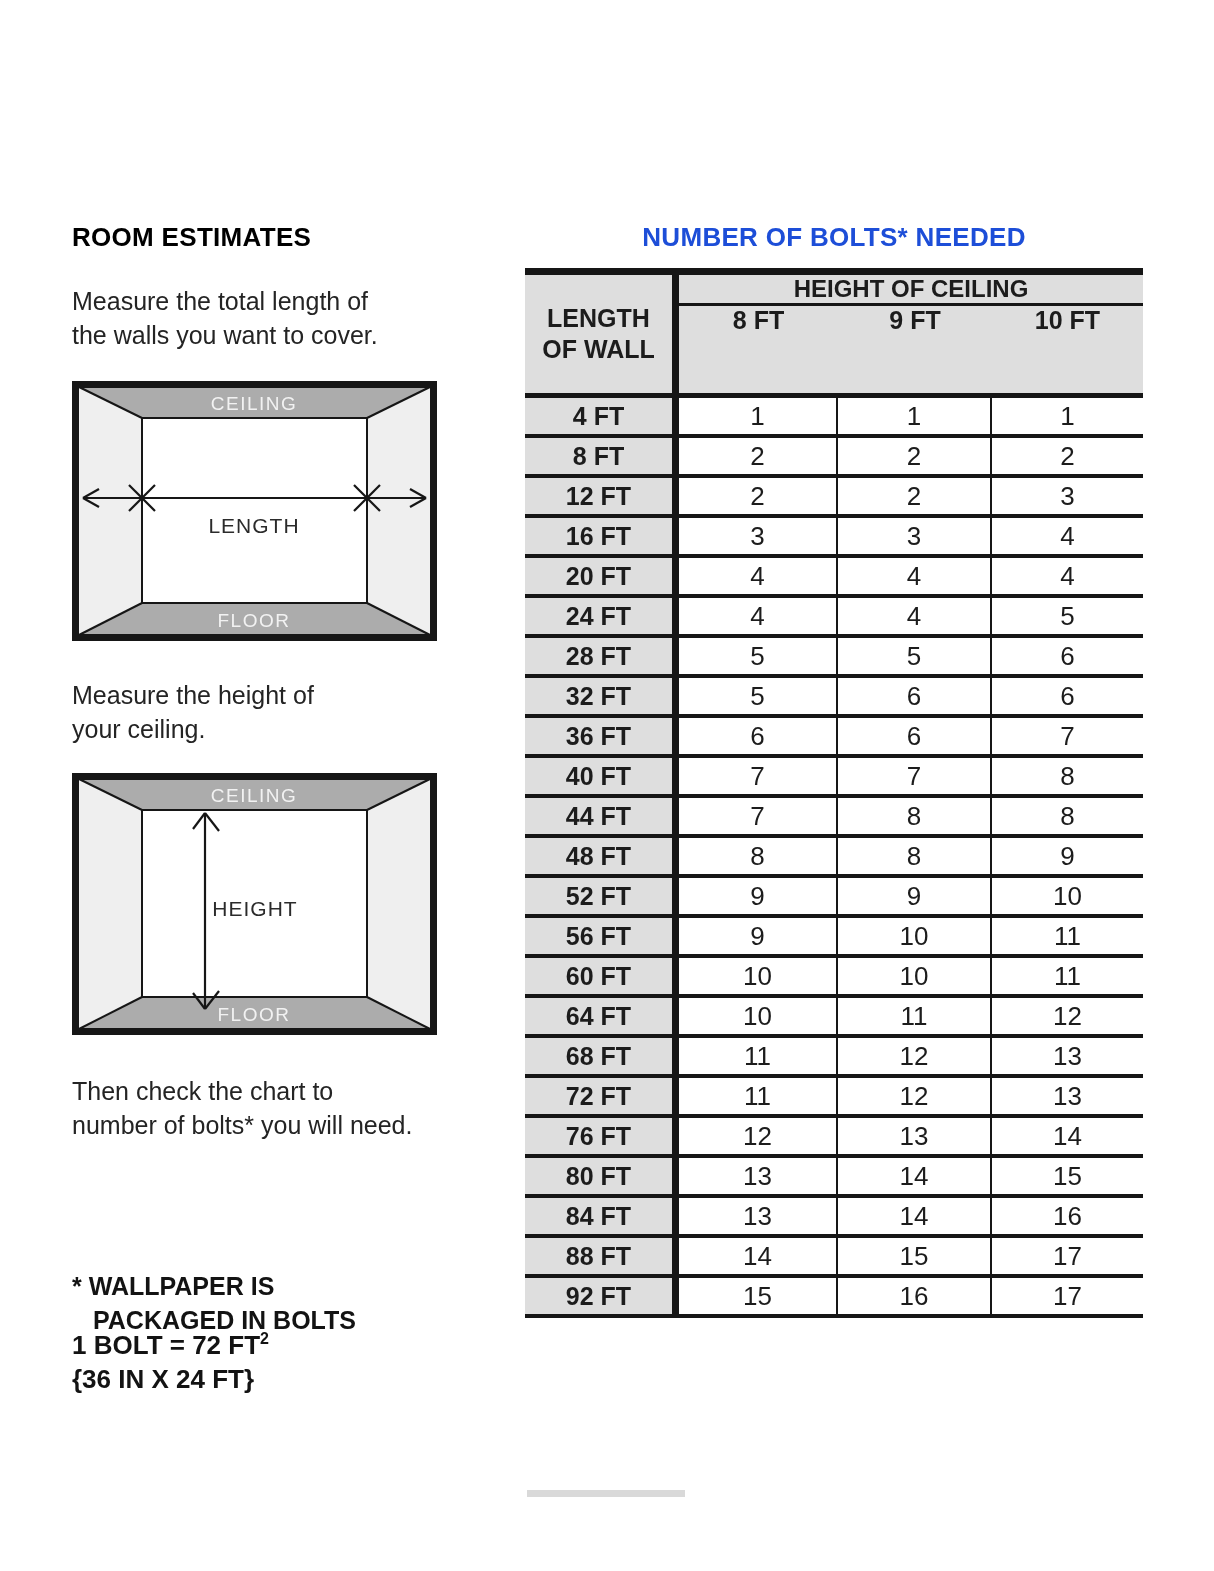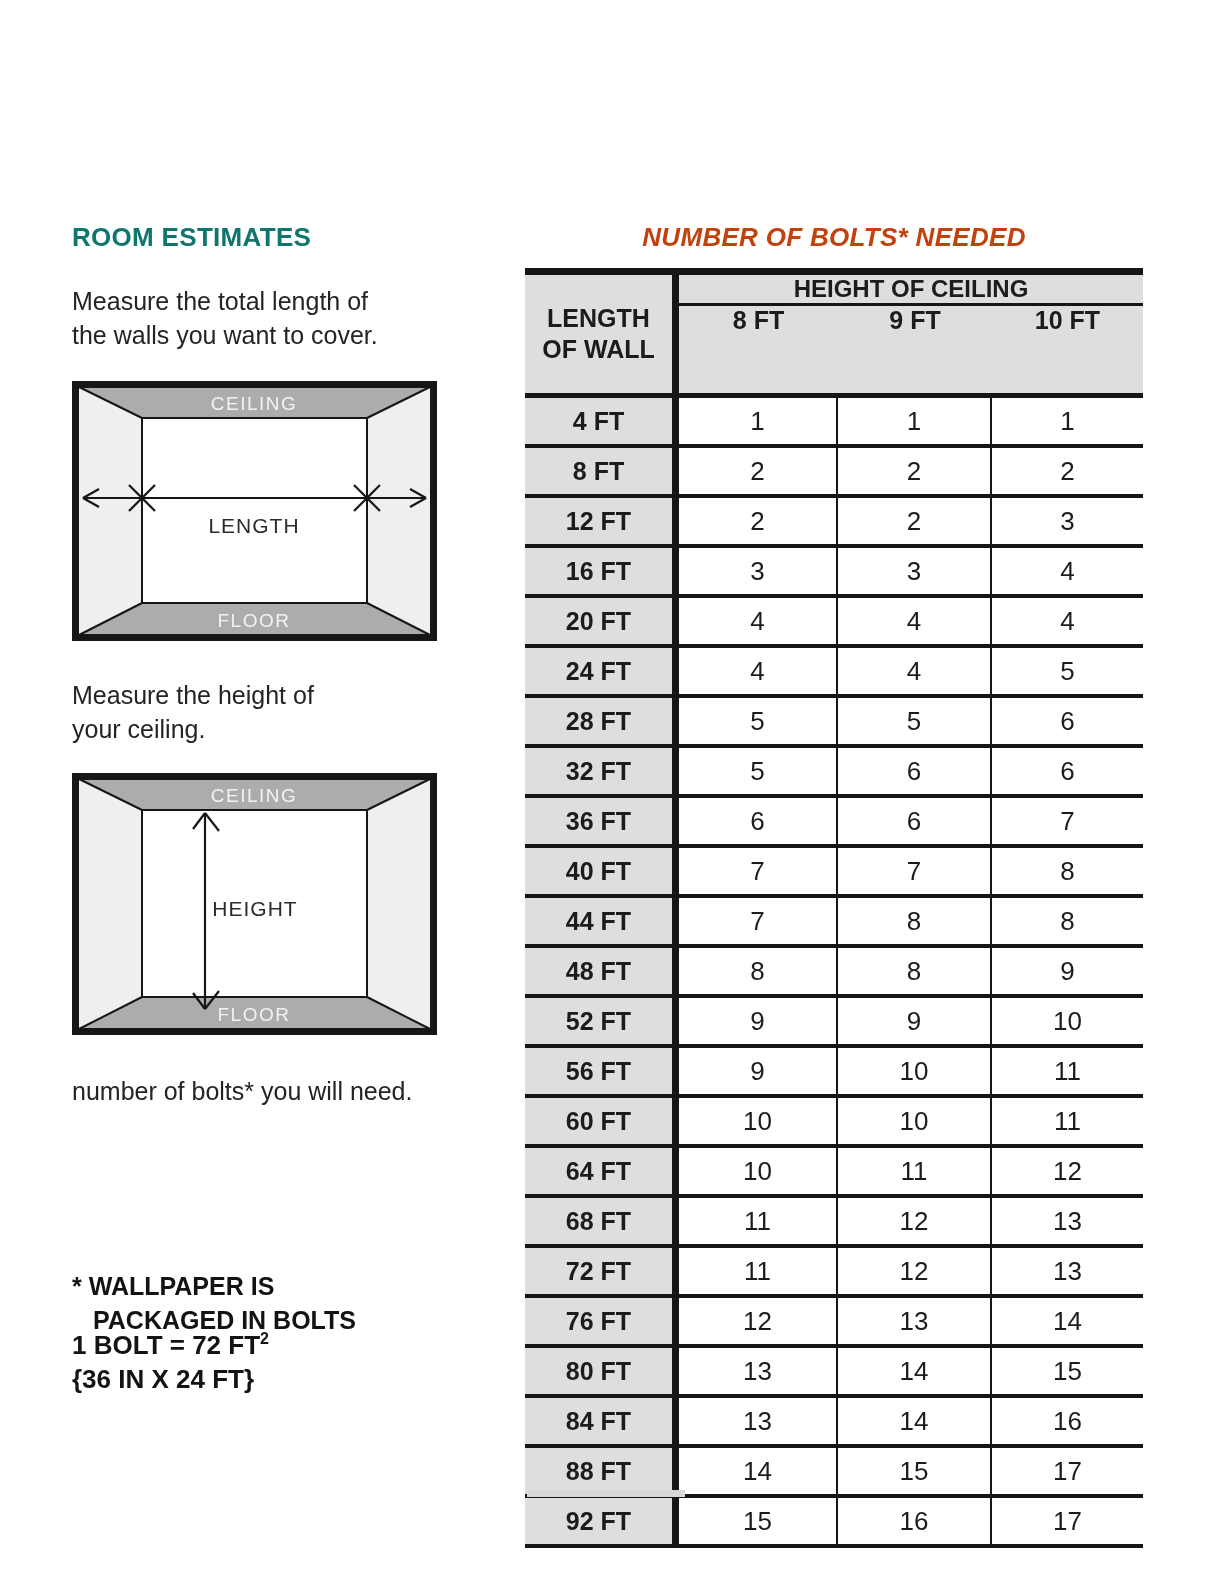--- a/index.html
+++ b/index.html
@@ -53,21 +53,21 @@
   }
   .group-head {
     border-bottom:3px solid #161616; font-size:24px; font-weight:bold;
     display:flex; align-items:center; justify-content:center;
   }
   .ft-row { display:grid; grid-template-columns:159px 154px 151px; }
   .ft-cell { display:flex; align-items:center; justify-content:center; font-weight:bold; }
 
   .tbody .trow {
     display:grid; grid-template-columns:154px 159px 154px 151px;
-    height:50px; border-bottom:4px solid #161616;
+    height:40px; border-bottom:4px solid #161616;
   }
   .tbody .cell { display:flex; align-items:center; justify-content:center; }
   .tbody .rowhead {
     background:#dedede; font-weight:bold; border-right:7px solid #161616;
   }
   .tbody .val { font-size:26px; font-weight:normal; }
   .tbody .val.sep { border-right:2.5px solid #161616; }
 
   .table-foot-stub {
     position:absolute; left:527px; top:1490px; width:158px; height:7px; background:#d9d9d9;
@@ -76,21 +76,21 @@
   svg text { font-family:"Liberation Sans", sans-serif; }
   .band-label { fill:#f2f2f2; font-size:19px; letter-spacing:1.5px; }
   .measure-label { fill:#2b2b2b; font-size:21px; letter-spacing:1px; }
 </style>
 </head>
 <body>
 
 <div class="page">
 
 
-  <div class="section-heading room-estimates-heading accent" style="color: #0f766e;">ROOM ESTIMATES</div>
+  <div class="section-heading room-estimates-heading accent" style="color: #000000;">ROOM ESTIMATES</div>
 
   <div class="body-text p1">
     <div>Measure the total length of</div>
     <div>the walls you want to cover.</div>
   </div>
 
   <svg class="diagram diagram-length" width="365" height="260" viewBox="0 0 365 260">
     <polygon points="5,5 360,5 295,37 70,37" fill="#acacac"></polygon>
     <polygon points="5,255 360,255 295,222 70,222" fill="#acacac"></polygon>
     <polygon points="5,5 70,37 70,222 5,255" fill="#efefef"></polygon>
@@ -143,34 +143,35 @@
       <line x1="133" y1="236" x2="121" y2="220"></line>
       <line x1="133" y1="236" x2="147" y2="218"></line>
     </g>
     <text x="182" y="29" text-anchor="middle" class="band-label">CEILING</text>
     <text x="182" y="248" text-anchor="middle" class="band-label">FLOOR</text>
     <text x="183" y="143" text-anchor="middle" class="measure-label">HEIGHT</text>
     <rect x="3.5" y="3.5" width="358" height="255" fill="none" stroke="#161616" stroke-width="7"></rect>
   </svg>
 
   <div class="body-text p3">
+    <div>Then check the chart to</div>
     <div>number of bolts* you will need.</div>
   </div>
 
   <div class="body-text note1">
     <div>* WALLPAPER IS</div>
     <div class="indent">PACKAGED IN BOLTS</div>
   </div>
 
   <div class="body-text note2">
     <div><span>1 BOLT = 72 FT</span><sup>2</sup></div>
     <div>{36 IN X 24 FT}</div>
   </div>
 
-  <div class="section-heading bolts-heading accent" style="color: #c2410c; font-style: italic;">NUMBER OF BOLTS* NEEDED</div>
+  <div class="section-heading bolts-heading accent" style="color: #1d4ed8;">NUMBER OF BOLTS* NEEDED</div>
 
   <div class="bolts-table">
     <div class="thead">
       <div class="rowhead-main">
         <div>
           <div>LENGTH</div>
           <div>OF WALL</div>
         </div>
       </div>
       <div>

